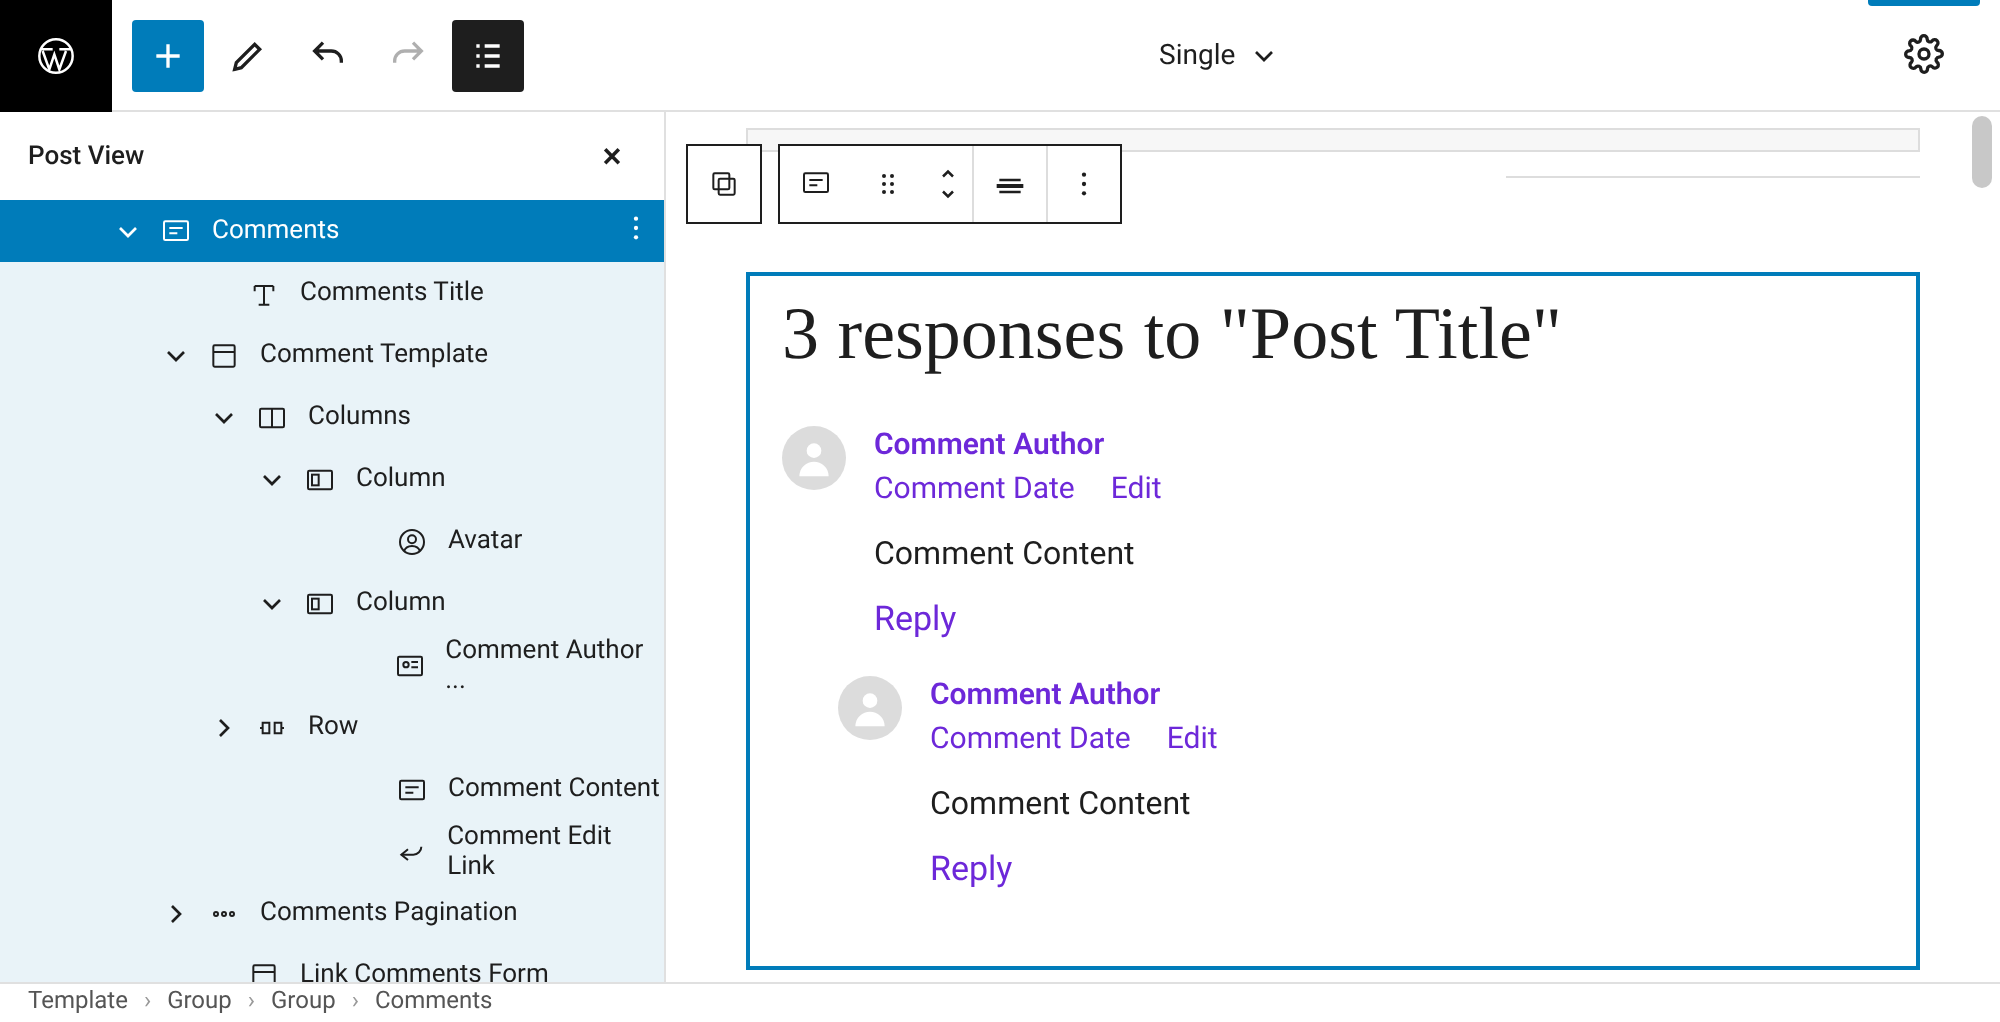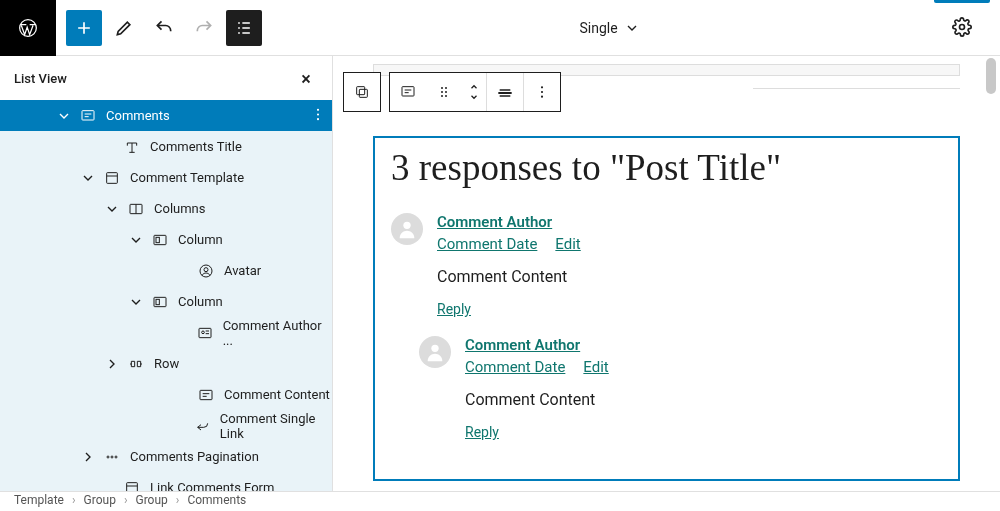--- a/index.html
+++ b/index.html
@@ -35,25 +35,25 @@
   .bt-seg { display: flex; align-items: center; border-right: 1px solid #ddd; }
   .bt-seg:last-child { border-right: none; }
   .bt-ic { width: 36px; height: 38px; display: flex; align-items: center; justify-content: center; cursor: pointer; }
   .parent-chip { width: 38px; height: 40px; border: 1px solid #1e1e1e; display:flex; align-items:center; justify-content:center; position:absolute; top:16px; left:10px; background:#fff; z-index:2;}
   .comments-block { margin-top: 60px; border: 2px solid #007cba; padding: 8px 16px 20px; }
   .cmt-title { font-family: Georgia, 'Times New Roman', serif; font-size: 37px; font-weight: 400; margin-bottom: 24px; }
   .cmt { display: flex; gap: 14px; margin-bottom: 18px; }
   .avatar { width: 32px; height: 32px; border-radius: 50%; background: #dcdcdc; display:flex; align-items:center; justify-content:center; color:#fff;}
   .avatar svg{ width:22px; height:22px;}
   .cmt-body { flex: 1; font-size: 15px; }
-  .cmt-meta a, .reply { text-decoration: underline; color: #0f766e; cursor: pointer; }
+  .cmt-meta a, .reply { color: #6d28d9; cursor: pointer; }
   .cmt-meta { margin-bottom: 4px; display:flex; gap:18px; flex-wrap:wrap;}
   .cmt-meta .author { font-weight: 600; }
   .cmt-content { margin: 14px 0; font-size: 16px;}
-  .reply { font-size: 14px; }
+  .reply { font-size: 17px; }
   .nested { margin-left: 28px; }
   .breadcrumb { height: 16px; border-top: 1px solid #e0e0e0; display: flex; align-items: center; gap: 8px; padding: 0 14px; font-size: 12px; color: #555; }
   .breadcrumb .sep { color: #999; }
   .svg-i { width: 20px; height: 20px; }
   .svg-s { width: 16px; height: 16px; }
 </style>
 </head>
 <body>
 
 <div class="topbar">
@@ -117,21 +117,21 @@
           <circle cx="12" cy="19" r="1.6"></circle>
         </svg>
     </div>
   </div>
 </div>
 
 <div class="main">
 
   <div class="sidebar">
     <div class="sb-head">
-      <span>List View</span>
+      <span>Post View</span>
       <div class="close-x">×</div>
     </div>
     <div class="tree" id="tree">
       <div class="tree-row sel" style="padding-left: 52px;">
     <span class="chev">
             <svg width="16" height="16" viewBox="0 0 24 24" fill="none" stroke="#fff" stroke-width="2">
               <path d="M6 9l6 6 6-6"></path>
             </svg>
           </span>
     <span class="blk-icon">
@@ -258,21 +258,21 @@
     <span>Comment Content</span>
     </div>
         <div class="tree-row" style="padding-left: 170px;">
     <span class="chev"></span>
     <span class="blk-icon">
             <svg class="svg-s" viewBox="0 0 24 24" fill="none" stroke="#1e1e1e" stroke-width="1.5">
               <path d="M9 10L4 14l5 4"></path>
               <path d="M4 14h9a6 6 0 006-6"></path>
             </svg>
           </span>
-    <span>Comment Single Link</span>
+    <span>Comment Edit Link</span>
     </div>
         <div class="tree-row" style="padding-left: 76px;">
     <span class="chev">
             <svg width="16" height="16" viewBox="0 0 24 24" fill="none" stroke="#1e1e1e" stroke-width="2">
               <path d="M9 6l6 6-6 6"></path>
             </svg>
           </span>
     <span class="blk-icon">
             <svg class="svg-s" viewBox="0 0 24 24" fill="none" stroke="#1e1e1e" stroke-width="1.5">
               <circle cx="6" cy="12" r="1.5"></circle>

